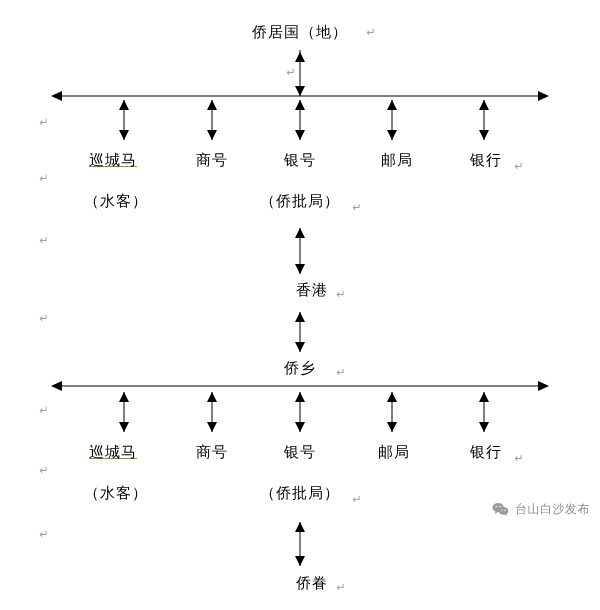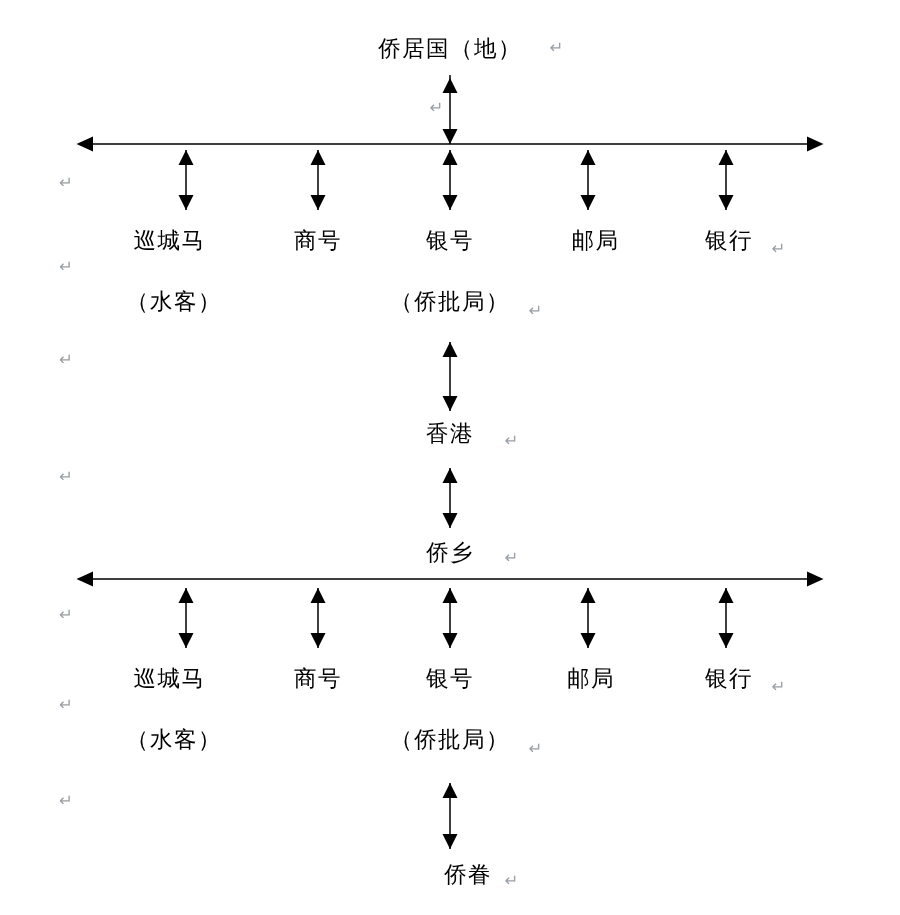--- a/index.html
+++ b/index.html
@@ -22,20 +22,21 @@
   .node {
     position: absolute;
     font-size: 15px;
     line-height: 20px;
     letter-spacing: 1px;
     white-space: nowrap;
     transform: translate(-50%, -50%);
     text-align: center;
   }
   .node.underline {
+    text-decoration: underline;
     text-decoration-color: #8a8a5a;
   }
   .hline {
     position: absolute;
     height: 0;
     border-top: 1.6px solid #000;
     transform: translateY(-50%);
   }
   .arrowhead {
     position: absolute;
@@ -150,21 +151,21 @@
 
   <div class="node" style="left:486px; top:160px;">银行</div>
   <div class="pilcrow" style="left:519px; top:166px;">↵</div>
   <div class="pilcrow" style="left:44px; top:178px;">↵</div>
 
   <div class="vline" style="left:300px; top:228px; height:46px;"></div>
   <div class="arrowhead arrow-up" style="left:300px; top:228px;"></div>
   <div class="arrowhead arrow-down" style="left:300px; top:274px;"></div>
   <div class="pilcrow" style="left:44px; top:240px;">↵</div>
 
-  <div class="node" style="left:300px; top:290px;font-family:Liberation Serif, serif;">香港</div>
+  <div class="node" style="left:312px; top:290px;">香港</div>
   <div class="pilcrow" style="left:341px; top:294px;">↵</div>
 
   <div class="vline" style="left:300px; top:312px; height:40px;"></div>
   <div class="arrowhead arrow-up" style="left:300px; top:312px;"></div>
   <div class="arrowhead arrow-down" style="left:300px; top:352px;"></div>
   <div class="pilcrow" style="left:44px; top:318px;">↵</div>
 
   <div class="node" style="left:300px; top:368px;">侨乡</div>
   <div class="pilcrow" style="left:341px; top:372px;">↵</div>
 
@@ -209,14 +210,29 @@
   <div class="pilcrow" style="left:44px; top:470px;">↵</div>
 
   <div class="vline" style="left:300px; top:522px; height:44px;"></div>
   <div class="arrowhead arrow-up" style="left:300px; top:522px;"></div>
   <div class="arrowhead arrow-down" style="left:300px; top:566px;"></div>
   <div class="pilcrow" style="left:44px; top:534px;">↵</div>
 
   <div class="node" style="left:312px; top:583px;">侨眷</div>
   <div class="pilcrow" style="left:341px; top:587px;">↵</div>
 
+  <div id="watermark">
+    <span class="wm-logo">
+      <svg viewBox="0 0 20 17" width="17" height="15" aria-hidden="true">
+        <ellipse cx="7.2" cy="6.2" rx="6.6" ry="5.4" fill="#9a9a9a"></ellipse>
+        <polygon points="4.2,10.4 3.2,13.6 6.6,11.6" fill="#9a9a9a"></polygon>
+        <circle cx="5.0" cy="5.0" r="0.95" fill="#ffffff"></circle>
+        <circle cx="9.4" cy="5.0" r="0.95" fill="#ffffff"></circle>
+        <ellipse cx="13.6" cy="10.2" rx="5.6" ry="4.6" fill="#9a9a9a"></ellipse>
+        <polygon points="16.8,13.6 18.2,16.2 15.2,14.8" fill="#9a9a9a"></polygon>
+        <circle cx="11.8" cy="9.3" r="0.8" fill="#ffffff"></circle>
+        <circle cx="15.4" cy="9.3" r="0.8" fill="#ffffff"></circle>
+      </svg>
+    </span>
+    <span class="wm-text">台山白沙发布</span>
+  </div>
 
 </div>
 
 </body></html>

